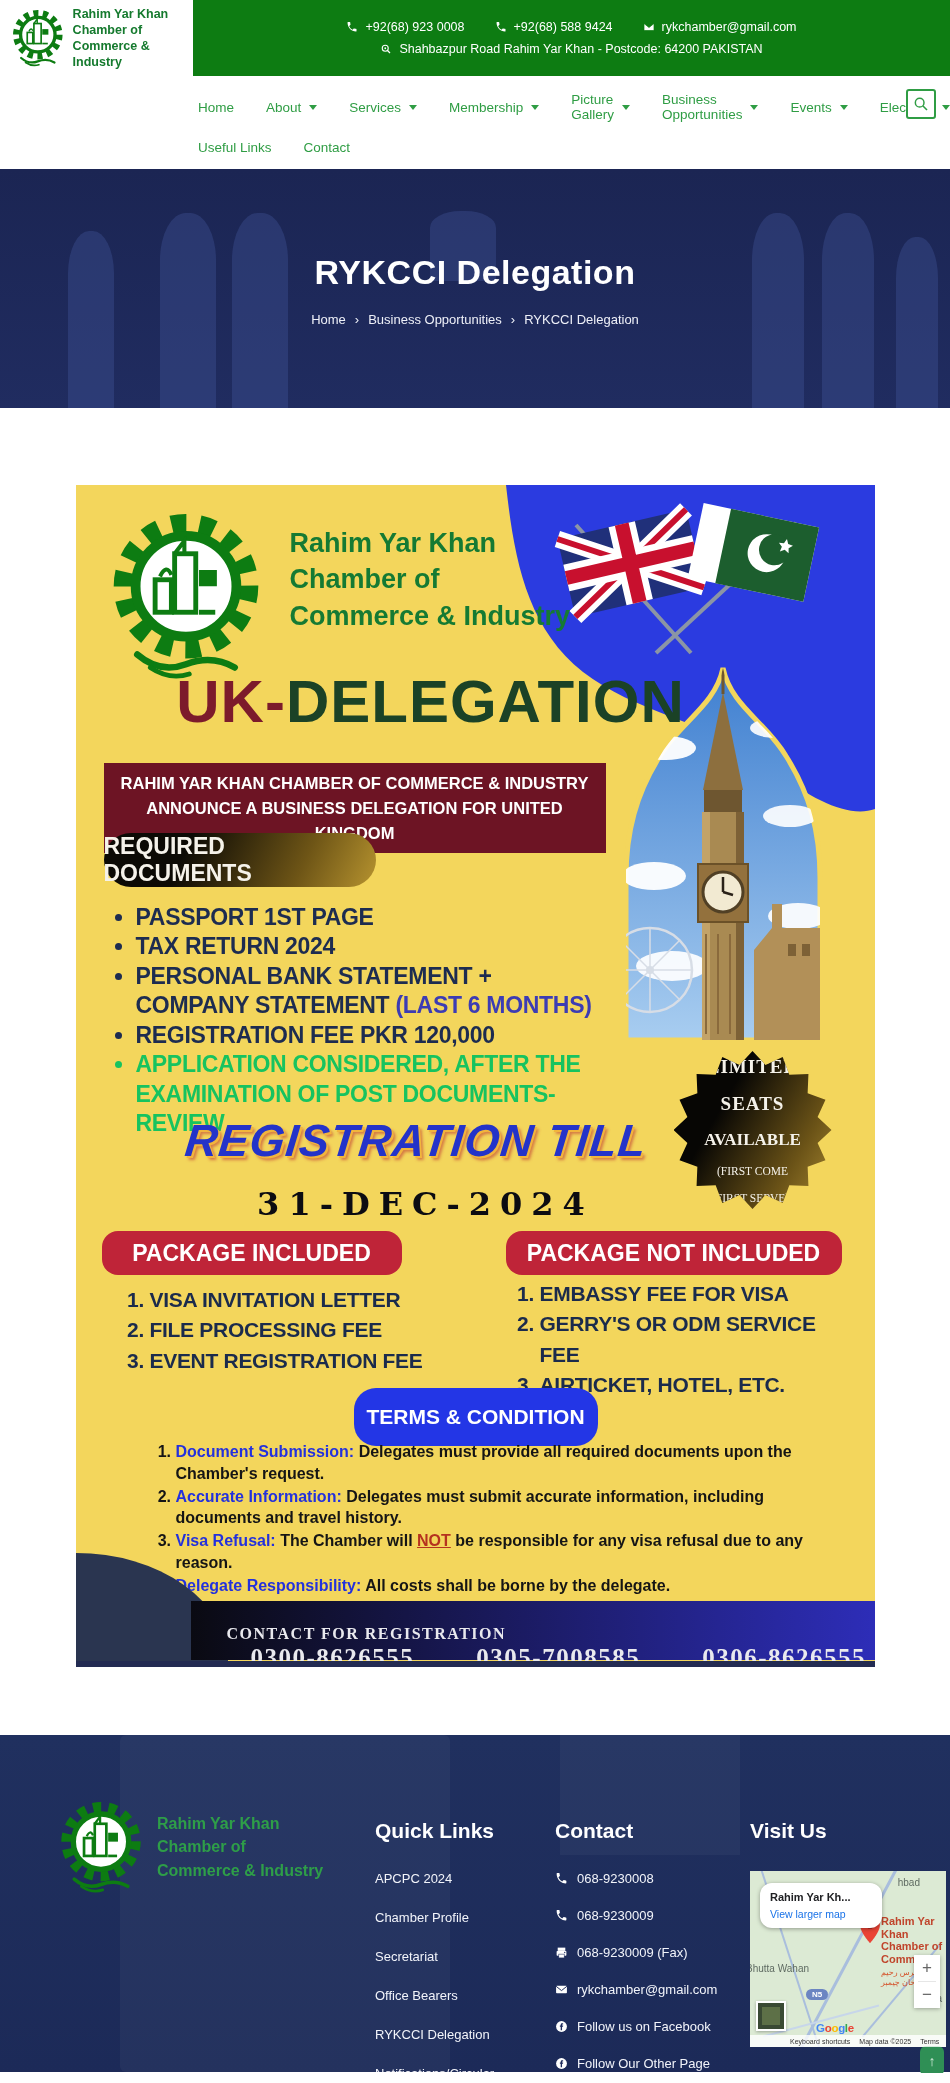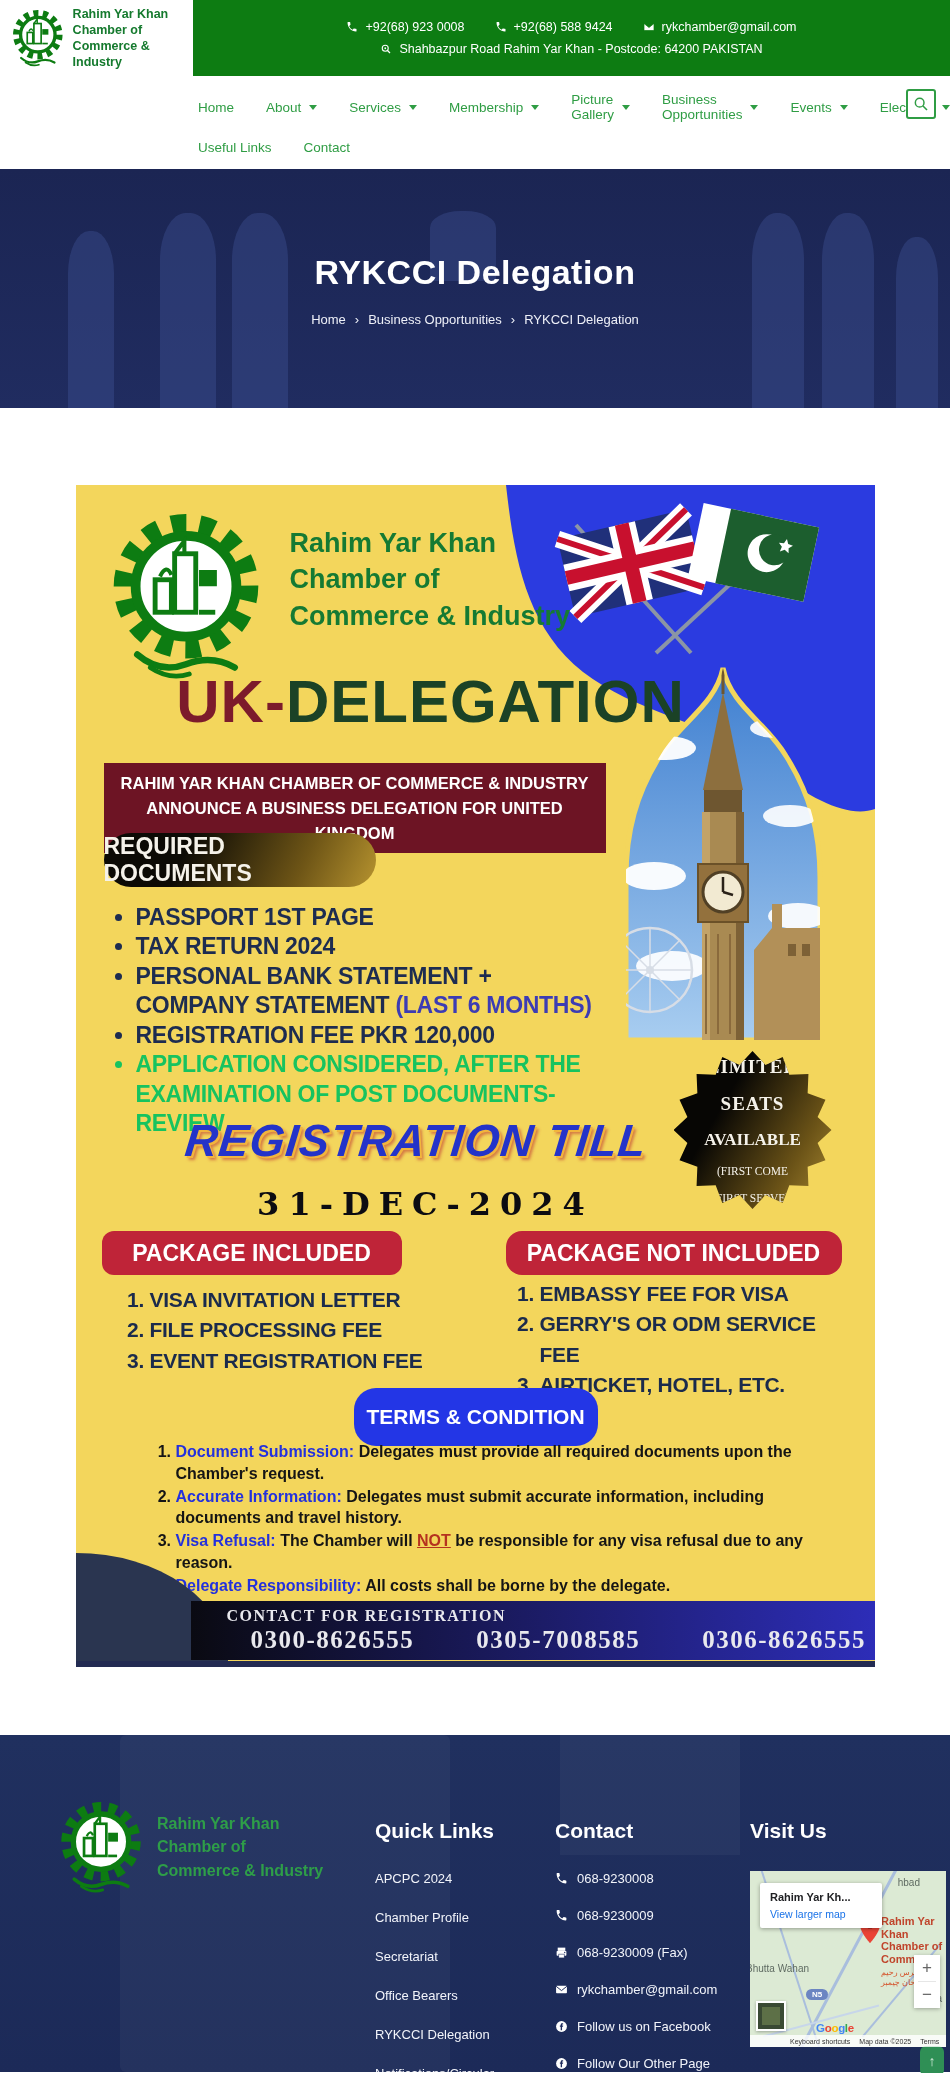--- a/index.html
+++ b/index.html
@@ -66,41 +66,41 @@
              display: flex; flex-direction: column; align-items: center; justify-content: center; gap: 15px;
              color: #f5f2ea; font-family: "Liberation Serif", serif; font-weight: bold; text-align: center; }
   .b-lg { font-size: 19px; letter-spacing: 1px; } .b-md { font-size: 17px; } .b-sm { font-size: 11.5px; font-weight: normal; }
   .p-regtill { position: absolute; left: 40px; top: 630px; width: 600px; text-align: center;
                font-size: 45px; font-weight: bold; font-style: italic; transform: skewX(-6deg);
                color: #2433c9; letter-spacing: 1px; text-shadow: 2px 2px 0 #f2b53c, 4px 4px 3px rgba(196,76,56,.65); }
   .p-date { position: absolute; left: 100px; top: 700px; width: 500px; text-align: center;
             font-family: "DejaVu Serif", serif; font-weight: bold; font-size: 32px; letter-spacing: 9px; color: #0c0c12; }
   .pill { position: absolute; background: #bf2438; border-radius: 16px; color: #fff; display: flex;
           align-items: center; justify-content: center; font-weight: bold; font-size: 23px; height: 44px; }
-  .pill-left { left: 26px; top: 746px; width: 300px; border-radius: 12px; }
+  .pill-left { left: 26px; top: 746px; width: 300px; }
   .pill-right { left: 430px; top: 746px; width: 336px; }
   .plist { position: absolute; }
   .plist ol { padding-left: 24px; }
   .plist li { color: #1b2b4c; font-weight: bold; font-size: 21px; line-height: 1.45; letter-spacing: -.3px; }
   .list-left { left: 50px; top: 800px; width: 310px; }
   .list-right { left: 440px; top: 794px; width: 330px; }
   .p-termpill { position: absolute; left: 278px; top: 903px; width: 244px; height: 58px; background: #2336e6;
                 border-radius: 22px; color: #fff; display: flex; align-items: center; justify-content: center;
                 font-weight: bold; font-size: 21px; }
   .p-terms { position: absolute; left: 78px; top: 956px; width: 700px; }
   .p-terms ol { padding-left: 22px; }
   .p-terms li { color: #151515; font-weight: bold; font-size: 16px; line-height: 1.36; margin-bottom: 1px; }
   .lead { color: #2331dd; }
   .not { color: #b5321f; text-decoration: underline; }
   .p-blob { position: absolute; left: 0; bottom: 6px; width: 152px; height: 108px; background: #2a3550;
             border-top-right-radius: 100% 100%; }
   .p-contact { position: absolute; left: 115px; top: 1116px; right: 0; height: 59px;
                background: linear-gradient(90deg,#0a0a12,#2d2db8); color: #e9e9ee;
                font-family: "Liberation Serif", serif; padding: 6px 0 0 36px; }
-  .pc-head { font-weight: bold; font-size: 16px; letter-spacing: 1.5px; }
+  .pc-head { font-weight: bold; font-size: 16px; letter-spacing: 1.5px; margin-top: 18px; }
   .pc-nums { display: flex; gap: 62px; font-weight: bold; font-size: 25px; letter-spacing: 1.5px; margin-top: 1px; padding-left: 24px; }
   .p-bottomline { position: absolute; left: 0; right: 0; bottom: 0; height: 6px; background: #232b52; }
 
   
   footer { height: 337px; background: linear-gradient(180deg,#20305f,#1c2a58); position: relative; overflow: hidden; color: #fff; }
   footer .fw { position: absolute; background: rgba(255,255,255,.04); }
   .fw1 { left: 120px; top: 0; width: 330px; height: 337px; border-radius: 6px; }
   .fw2 { left: 560px; top: 0; width: 180px; height: 120px; }
   .f-inner { position: relative; display: flex; padding: 62px 0 0 55px; }
   .f-col-brand { width: 320px; }
@@ -116,21 +116,21 @@
   .f-citem svg { width: 13px; height: 13px; flex: none; }
   .f-col-visit { padding-top: 22px; margin-left: 47px; }
 
   
   .map { width: 196px; height: 176px; background: #dcead4; position: relative; overflow: hidden; margin-top: 8px; cursor: grab; }
   .road { position: absolute; background: #a9bedd; }
   .r1 { width: 3px; height: 220px; left: 96px; top: -20px; transform: rotate(28deg); }
   .r2 { width: 2px; height: 200px; left: 40px; top: -10px; transform: rotate(-18deg); }
   .r3 { width: 2px; height: 120px; left: 150px; top: 60px; transform: rotate(40deg); }
   .r4 { width: 2px; height: 120px; left: 70px; top: 90px; transform: rotate(75deg); background: #c7d6ea; }
-  .map-card { position: absolute; left: 10px; top: 12px; width: 122px; background: #fff; border-radius: 2px;
+  .map-card { position: absolute; left: 10px; top: 12px; width: 122px; background: #fff; border-radius: 12px;
               box-shadow: 0 1px 4px rgba(0,0,0,.35); padding: 8px 10px; z-index: 3; }
   .mc-title { font-size: 11px; font-weight: bold; color: #202124; }
   .mc-link { font-size: 10.5px; color: #1a73e8; margin-top: 5px; display: block; }
   .map-pin { position: absolute; left: 110px; top: 44px; width: 20px; height: 28px; z-index: 2; }
   .map-red { position: absolute; left: 131px; top: 44px; color: #c0452c; font-size: 11px; font-weight: bold; line-height: 1.15; z-index: 2; }
   .map-urdu { color: #d4542c; font-size: 8px; font-weight: normal; margin-top: 2px; line-height: 1.3; }
   .m-town { position: absolute; left: -4px; top: 92px; font-size: 10px; color: #5f6b62; }
   .m-top { position: absolute; right: 26px; top: 6px; font-size: 10px; color: #5f6b62; }
   .m-ama { position: absolute; right: 4px; top: 122px; font-size: 10px; color: #5f6b62; }
   .m-n5 { position: absolute; left: 56px; top: 118px; background: #6b85c2; color: #fff; font-size: 8px;

